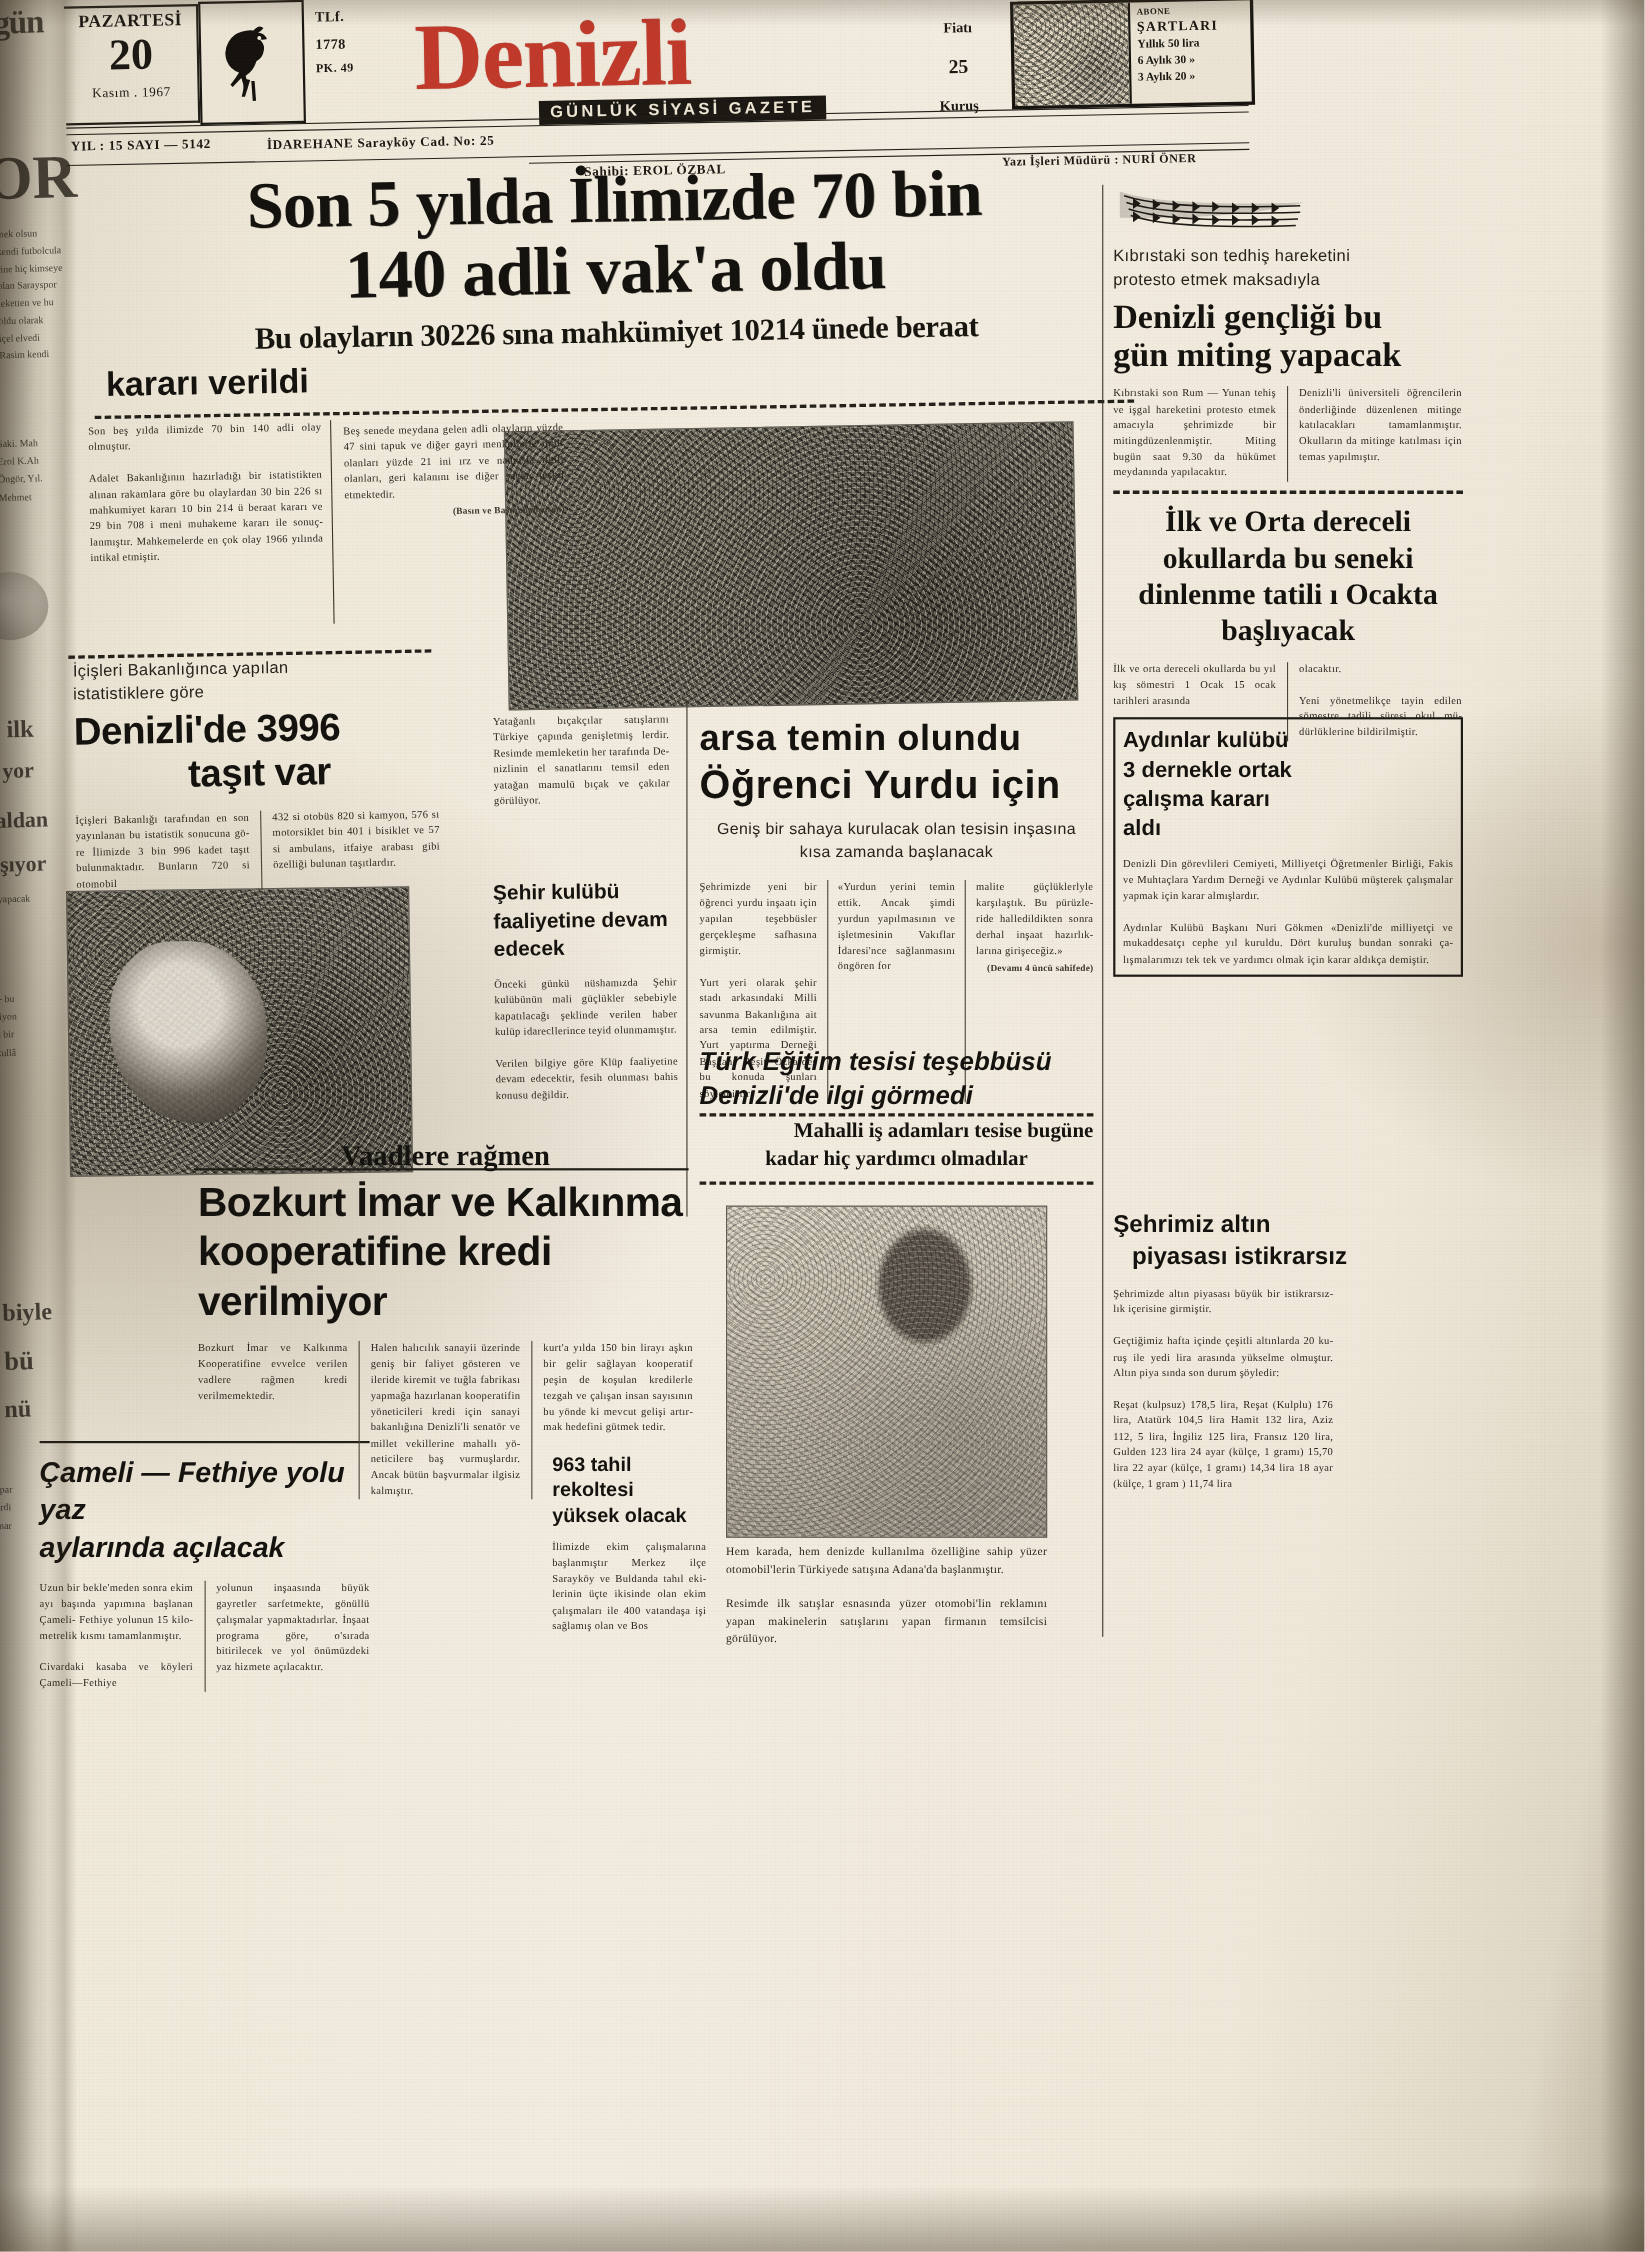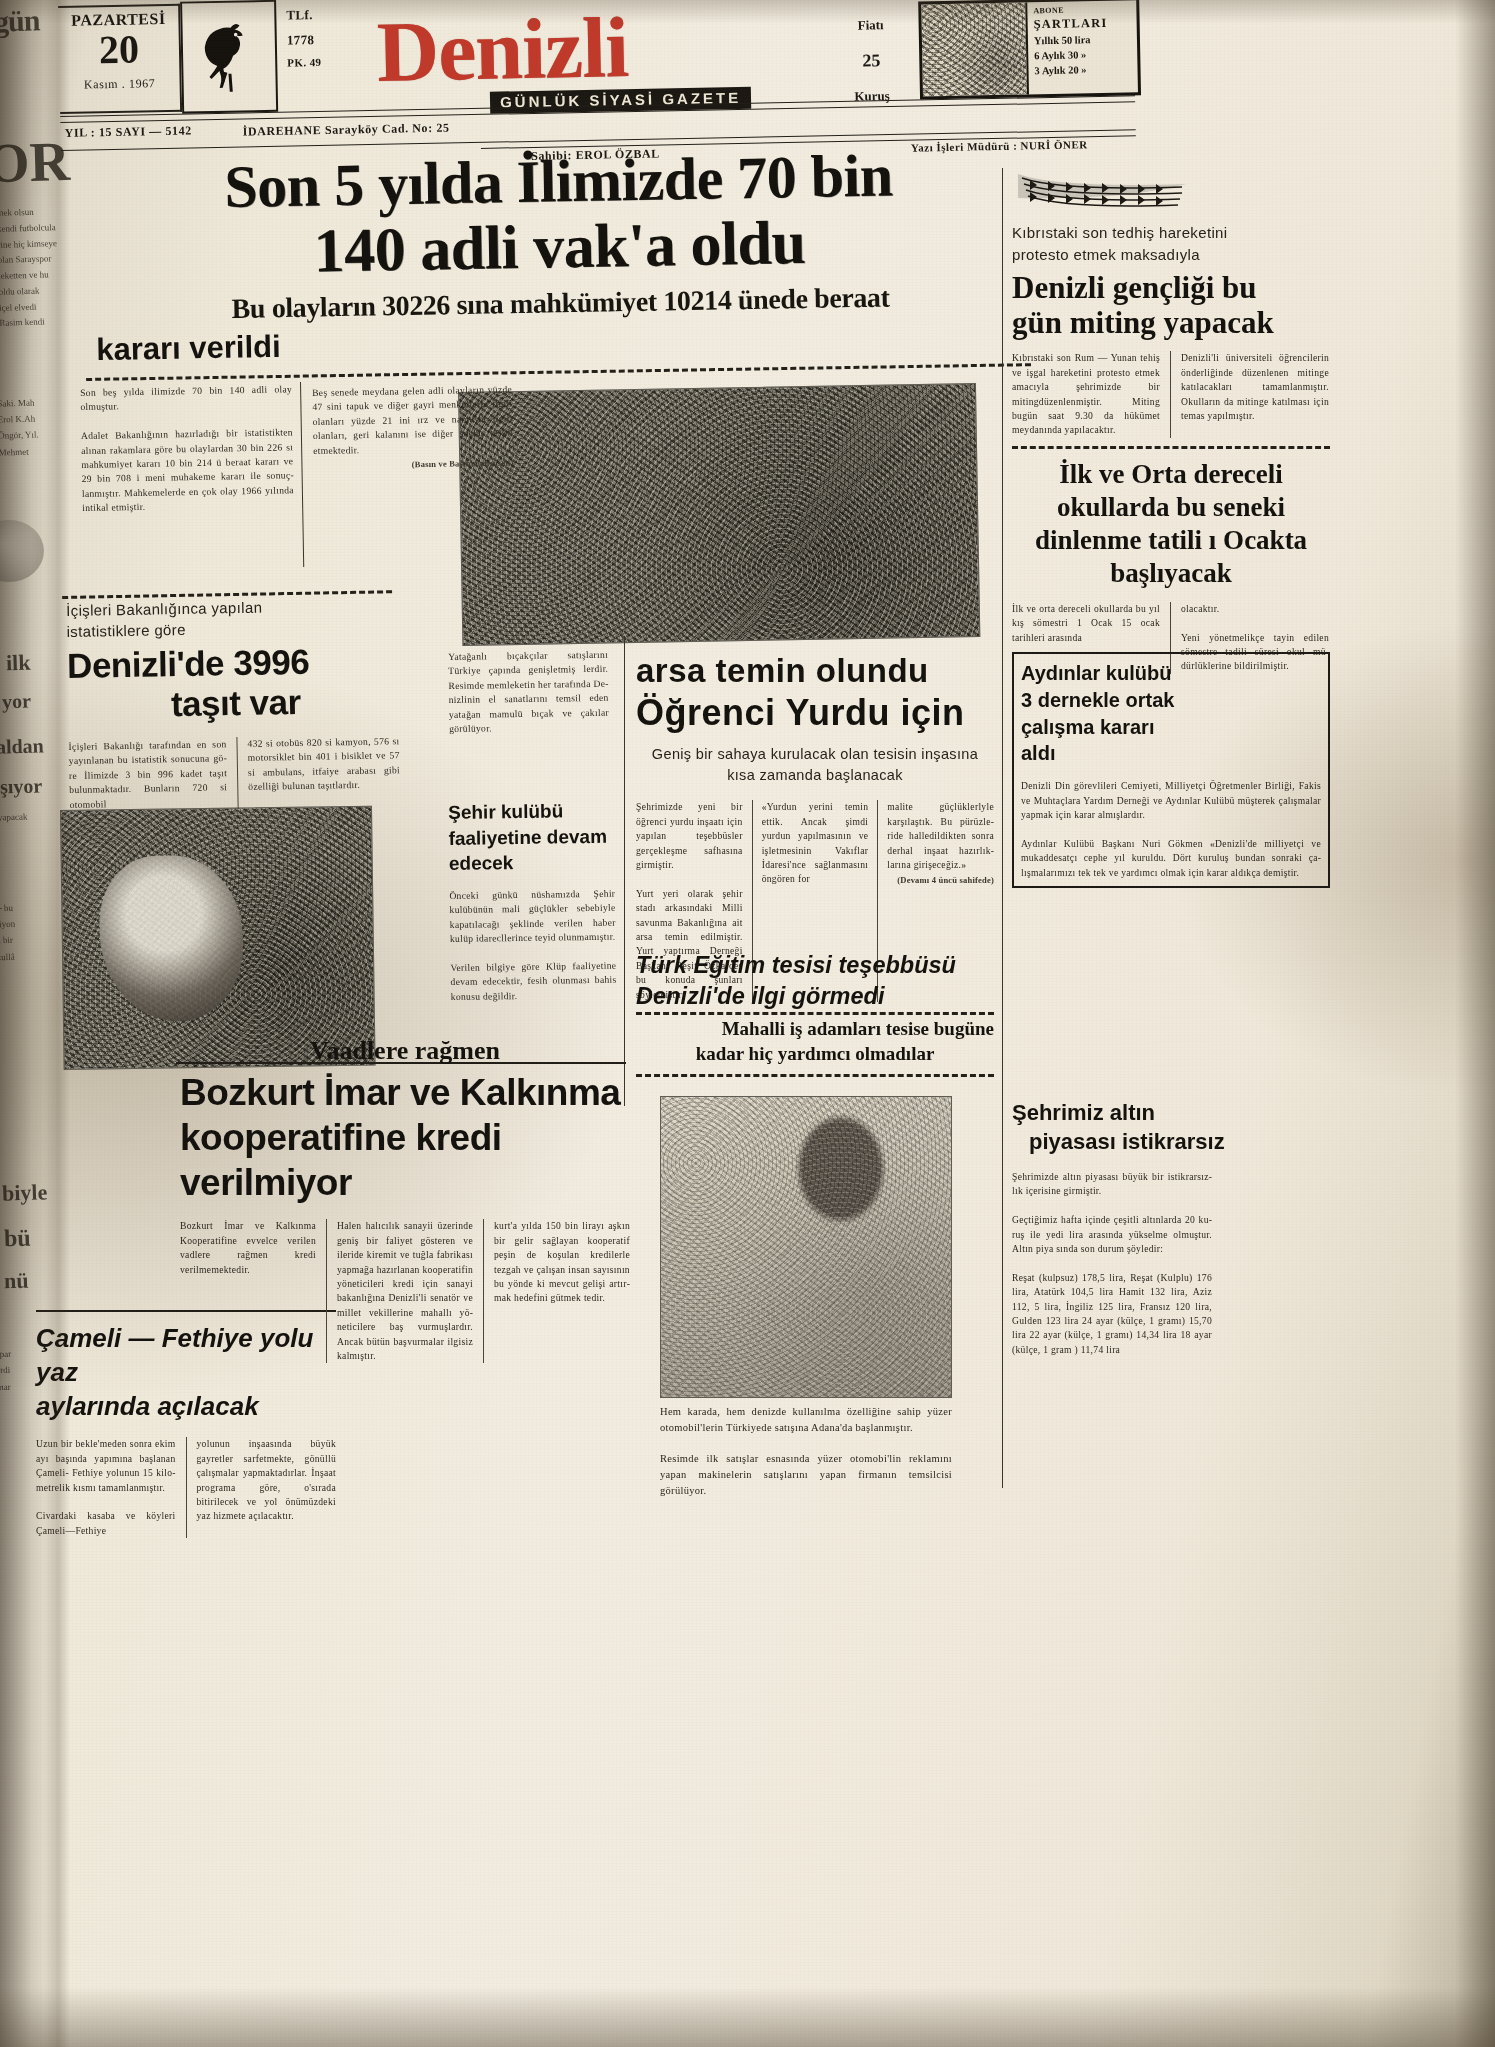--- a/index.html
+++ b/index.html
@@ -453,20 +453,25 @@
       <div style="width:140px;">
         <div class="bodyS">Halen halıcılık sa­nayii üzerinde geniş bir faliyet gösteren ve ileride kiremit ve tuğ­la fabrikası yapmağa hazırlanan kooperatifin yöneticileri kredi için sanayi bakanlığına De­nizli'li senatör ve millet vekillerine mahallı yö­neticilere baş vurmuş­lardır. Ancak bütün başvurmalar ilgisiz kal­mıştır.</div>
       </div>
       <div style="width:1px;background:#4a4337;"></div>
       <div style="width:140px;">
         <div class="bodyS">kurt'a yılda 150 bin lirayı aşkın bir gelir sağlayan kooperatif peşin de koşulan kredilerle tezgah ve çalışan in­san sayısının bu yönde ki mevcut gelişi artır­mak hedefini gütmek tedir.</div>
       </div>
     </div>
   </div>
 
+  <div class="col" style="left:502px;top:1320px;width:140px;">
+    <div class="hd-sans-b" style="font-size:18px;line-height:1.3;">963 tahil rekoltesi</div>
+    <div class="hd-sans-b" style="font-size:18px;line-height:1.3;">yüksek olacak</div>
+    <div class="bodyS" style="margin-top:10px;">İlimizde ekim çalış­malarına başlanmıştır Merkez ilçe Sarayköy ve Buldanda tahıl eki­lerinin üçte ikisinde o­lan ekim çalışmaları ile 400 vatandaşa işi sağlamış olan ve Bos</div>
+  </div>
 
   <div style="position:absolute;left:36px;top:1310px;width:300px;z-index:11;">
     <div style="border-top:2px solid #201d17;"></div>
   </div>
   <div class="col" style="left:36px;top:1322px;width:300px;">
     <div class="hd-sans-b ital" style="font-size:26px;line-height:1.3;">Çameli — Fethiye yolu yaz</div>
     <div class="hd-sans-b ital" style="font-size:26px;line-height:1.3;text-align:left;">aylarında açılacak</div>
     <div style="display:flex;gap:10px;margin-top:14px;">
       <div style="width:140px;">
         <div class="bodyS" style="white-space:pre-line;">Uzun bir bekle'meden sonra ekim ayı başında yapımına başlanan Çameli- Fethiye yolunun 15 kilo­metrelik kısmı tamamlan­mıştır.

